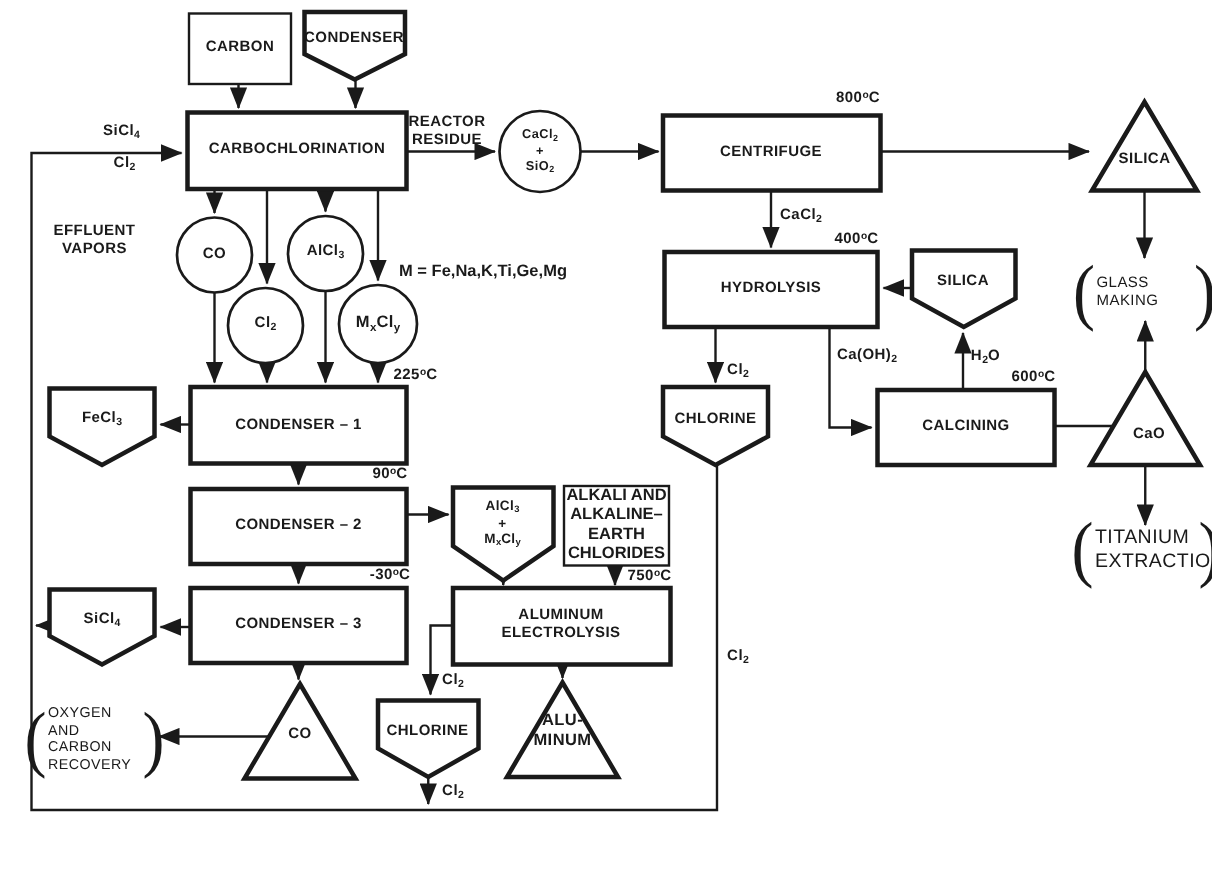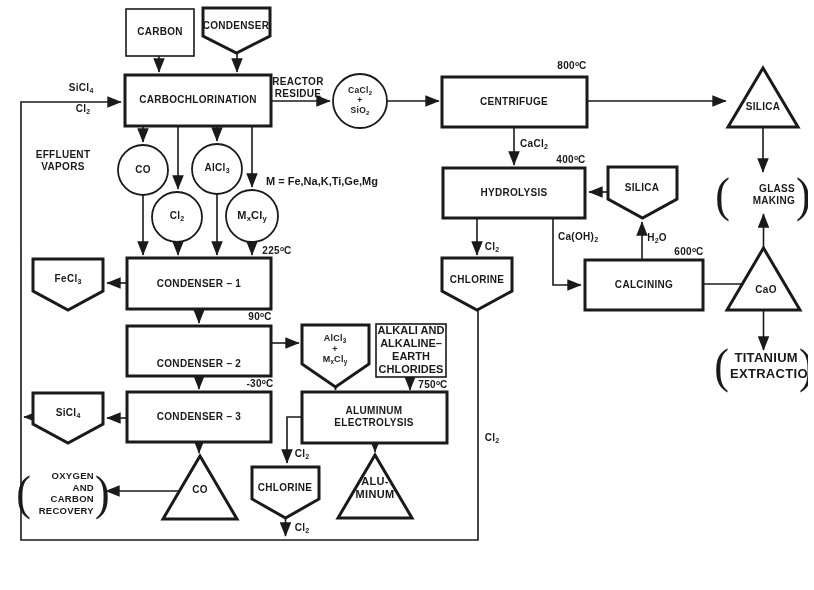--- a/index.html
+++ b/index.html
@@ -15,21 +15,21 @@
     line-height:1.22;letter-spacing:.3px;font-size:10px;
   }
   .lbl sub{font-size:.7em;vertical-align:-0.28em;letter-spacing:0;}
   .lbl sup{font-size:.68em;vertical-align:.4em;letter-spacing:0;}
   .fs9{font-size:9px;}  .fs95{font-size:11px;} .fs85{font-size:8.5px;line-height:1.1;}
   .paren-group{position:absolute;transform:translate(-50%,-50%);display:flex;align-items:center;gap:1px;}
   .paren{
     font-family:"Liberation Serif",serif;font-weight:400;font-size:44px;
     line-height:1;transform:scaleY(1.12);color:var(--ink);
   }
-  .pg-text{font-weight:bold;text-align:right;white-space:pre-line;line-height:1.22;letter-spacing:.3px;font-size:10px;}
+  .pg-text{font-weight:normal;text-align:left;white-space:pre-line;line-height:1.22;letter-spacing:.3px;font-size:10px;}
   .caption{
     position:absolute;left:417px;top:571px;transform:translate(-50%,-50%);
     font-family:"Liberation Serif",serif;font-size:16px;font-weight:bold;white-space:nowrap;
   }
   .caption .it{font-style:italic;margin-left:7px;}
 </style>
 </head>
 <body>
 
 <div class="canvas">
@@ -122,21 +122,21 @@
   <div class="lbl" style="left:198px;top:100px">CARBOCHLORINATION</div>
   <div class="lbl" style="left:514px;top:102px">CENTRIFUGE</div>
   <div class="lbl" style="left:763px;top:107px">SILICA</div>
   <div class="lbl" style="left:514px;top:193px">HYDROLYSIS</div>
   <div class="lbl" style="left:642px;top:188px">SILICA</div>
   <div class="lbl" style="left:644px;top:285px">CALCINING</div>
   <div class="lbl" style="left:766px;top:290px">CaO</div>
   <div class="lbl" style="left:477px;top:280px">CHLORINE</div>
   <div class="lbl" style="left:285px;top:488px">CHLORINE</div>
   <div class="lbl" style="left:199px;top:284px">CONDENSER – 1</div>
-  <div class="lbl" style="left:199px;top:364px">CONDENSER – 2</div>
+  <div class="lbl" style="left:199px;top:351px">CONDENSER – 2</div>
   <div class="lbl" style="left:199px;top:417px">CONDENSER – 3</div>
   <div class="lbl" style="left:68px;top:280px">FeCl<sub>3</sub></div>
   <div class="lbl" style="left:68px;top:414px">SiCl<sub>4</sub></div>
   <div class="lbl" style="left:143px;top:170px">CO</div>
   <div class="lbl" style="left:217px;top:169px">AlCl<sub>3</sub></div>
   <div class="lbl" style="left:177px;top:217px">Cl<sub>2</sub></div>
   <div class="lbl fs95" style="left:252px;top:216px">M<sub>x</sub>Cl<sub>y</sub></div>
   <div class="lbl fs85" style="left:360px;top:101px">CaCl<sub>2</sub><br>+<br>SiO<sub>2</sub></div>
   <div class="lbl fs9" style="left:335px;top:349px;line-height:1.15">AlCl<sub>3</sub><br>+<br>M<sub>x</sub>Cl<sub>y</sub></div>
   <div class="lbl fs95" style="left:411px;top:350px;line-height:1.18;letter-spacing:0">ALKALI AND

